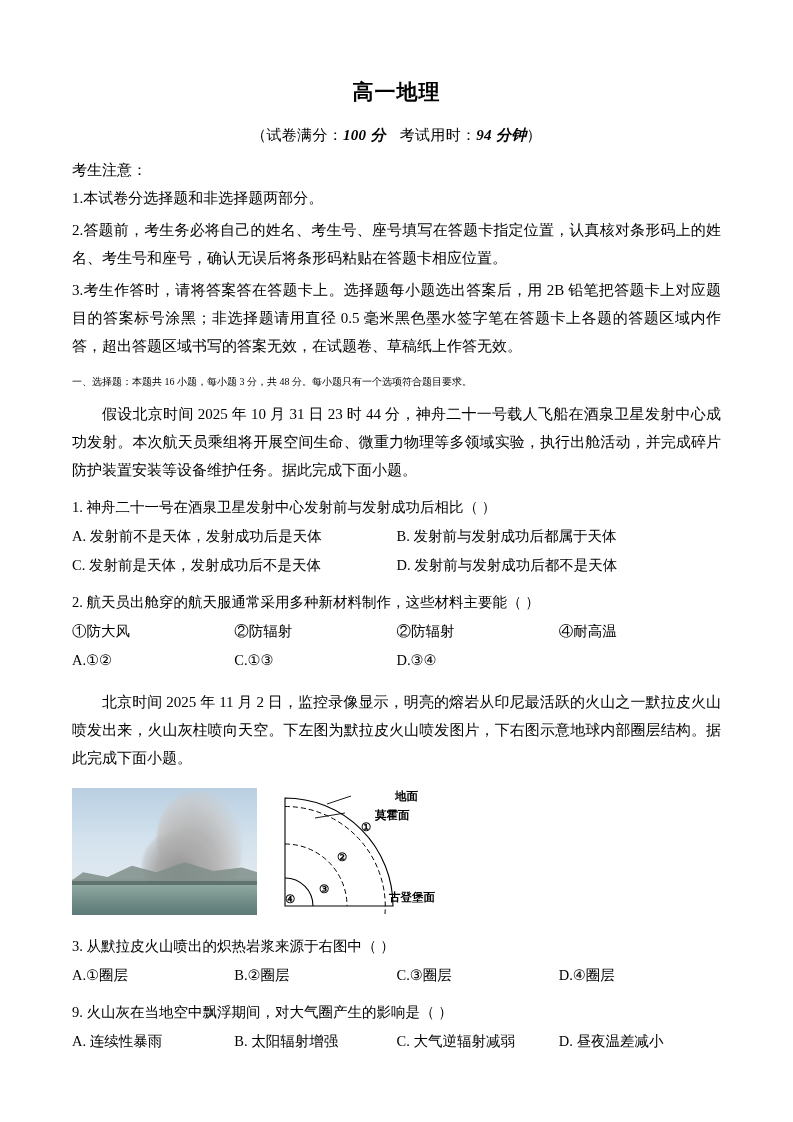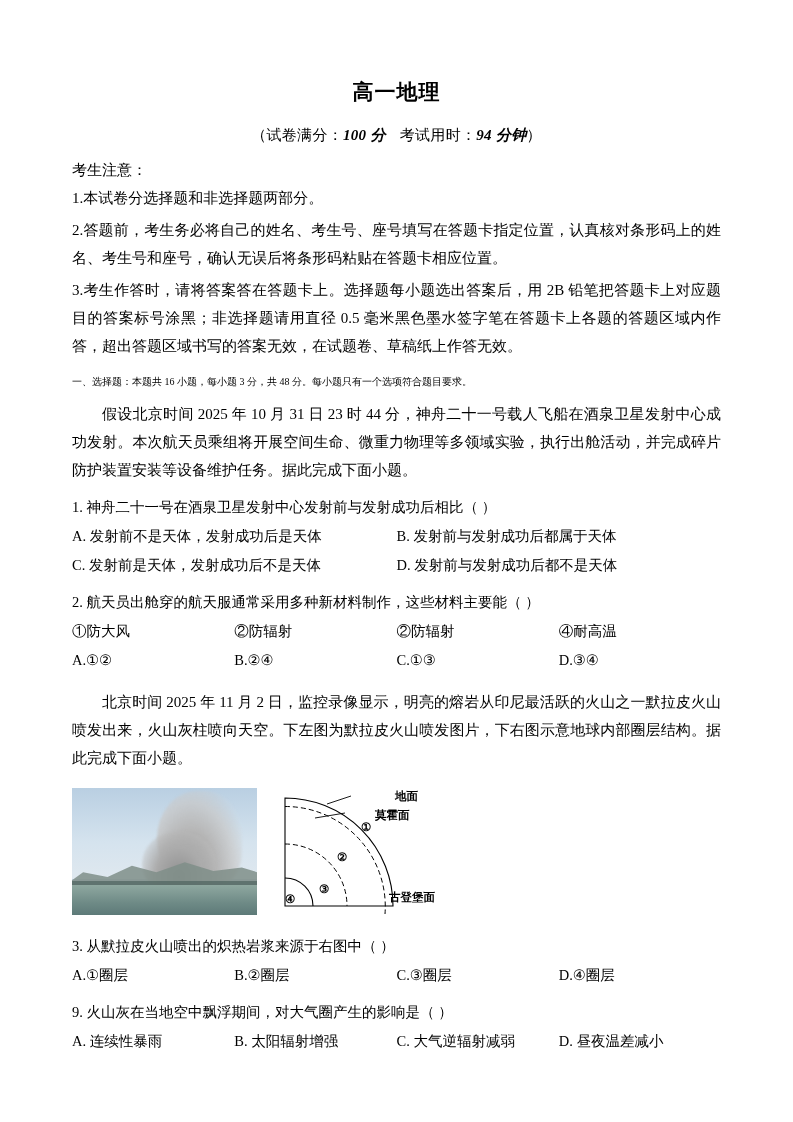--- a/index.html
+++ b/index.html
@@ -173,21 +173,20 @@
 
   <div class="qline">2. 航天员出舱穿的航天服通常采用多种新材料制作，这些材料主要能（      ）</div>
   <div class="opts-circ">
     <div class="o">①防大风</div>
     <div class="o">②防辐射</div>
     <div class="o">②防辐射</div>
     <div class="o">④耐高温</div>
   </div>
   <div class="opt-row opts-4">
     <div class="o">A.①②</div>
-    <div class="o">B.②④</div>
     <div class="o">C.①③</div>
     <div class="o">D.③④</div>
   </div>
 
   <p class="body indent" style="margin-top:14px;">北京时间 2025 年 11 月 2 日，监控录像显示，明亮的熔岩从印尼最活跃的火山之一默拉皮火山喷发出来，火山灰柱喷向天空。下左图为默拉皮火山喷发图片，下右图示意地球内部圈层结构。据此完成下面小题。</p>
 
   <div class="figure-wrap">
     <div class="photo">
       <div class="sky"></div>
       <div class="plume"></div>

